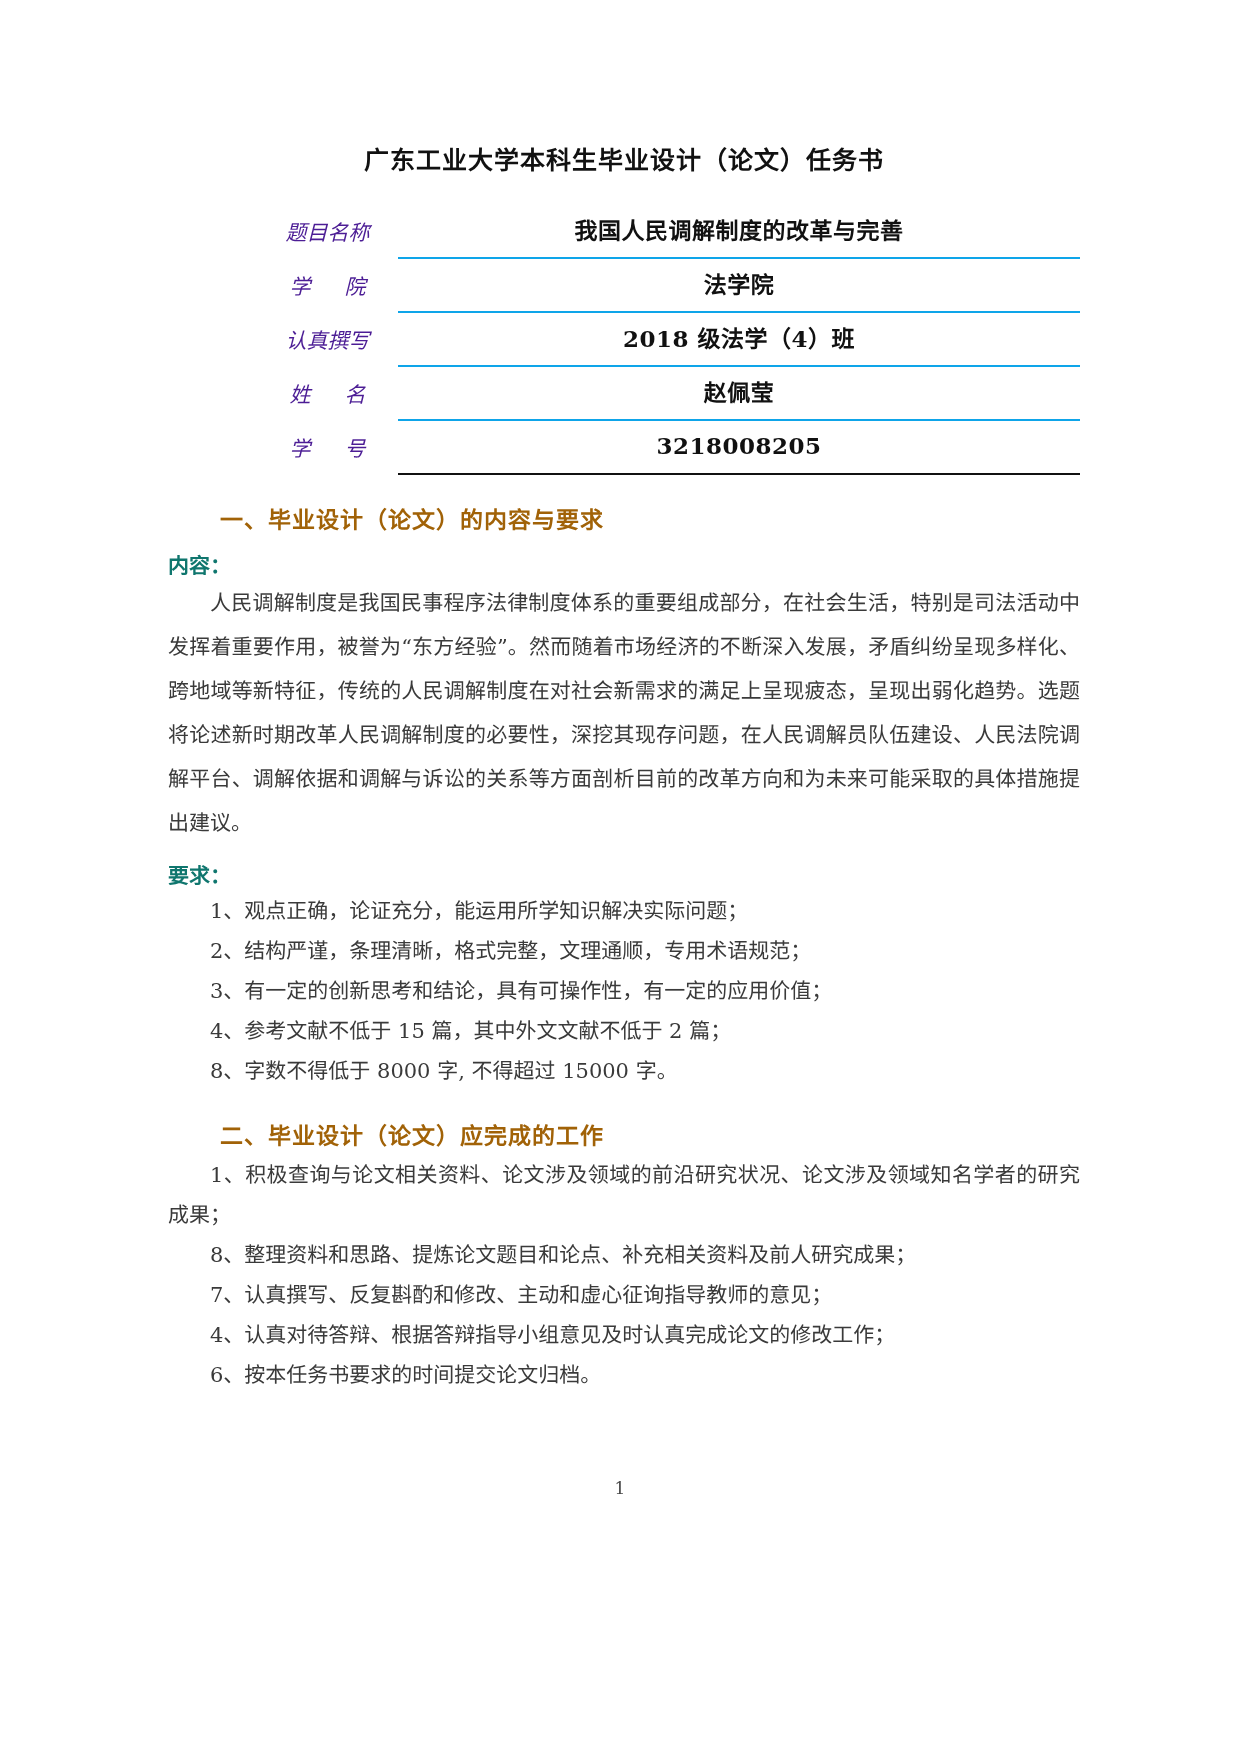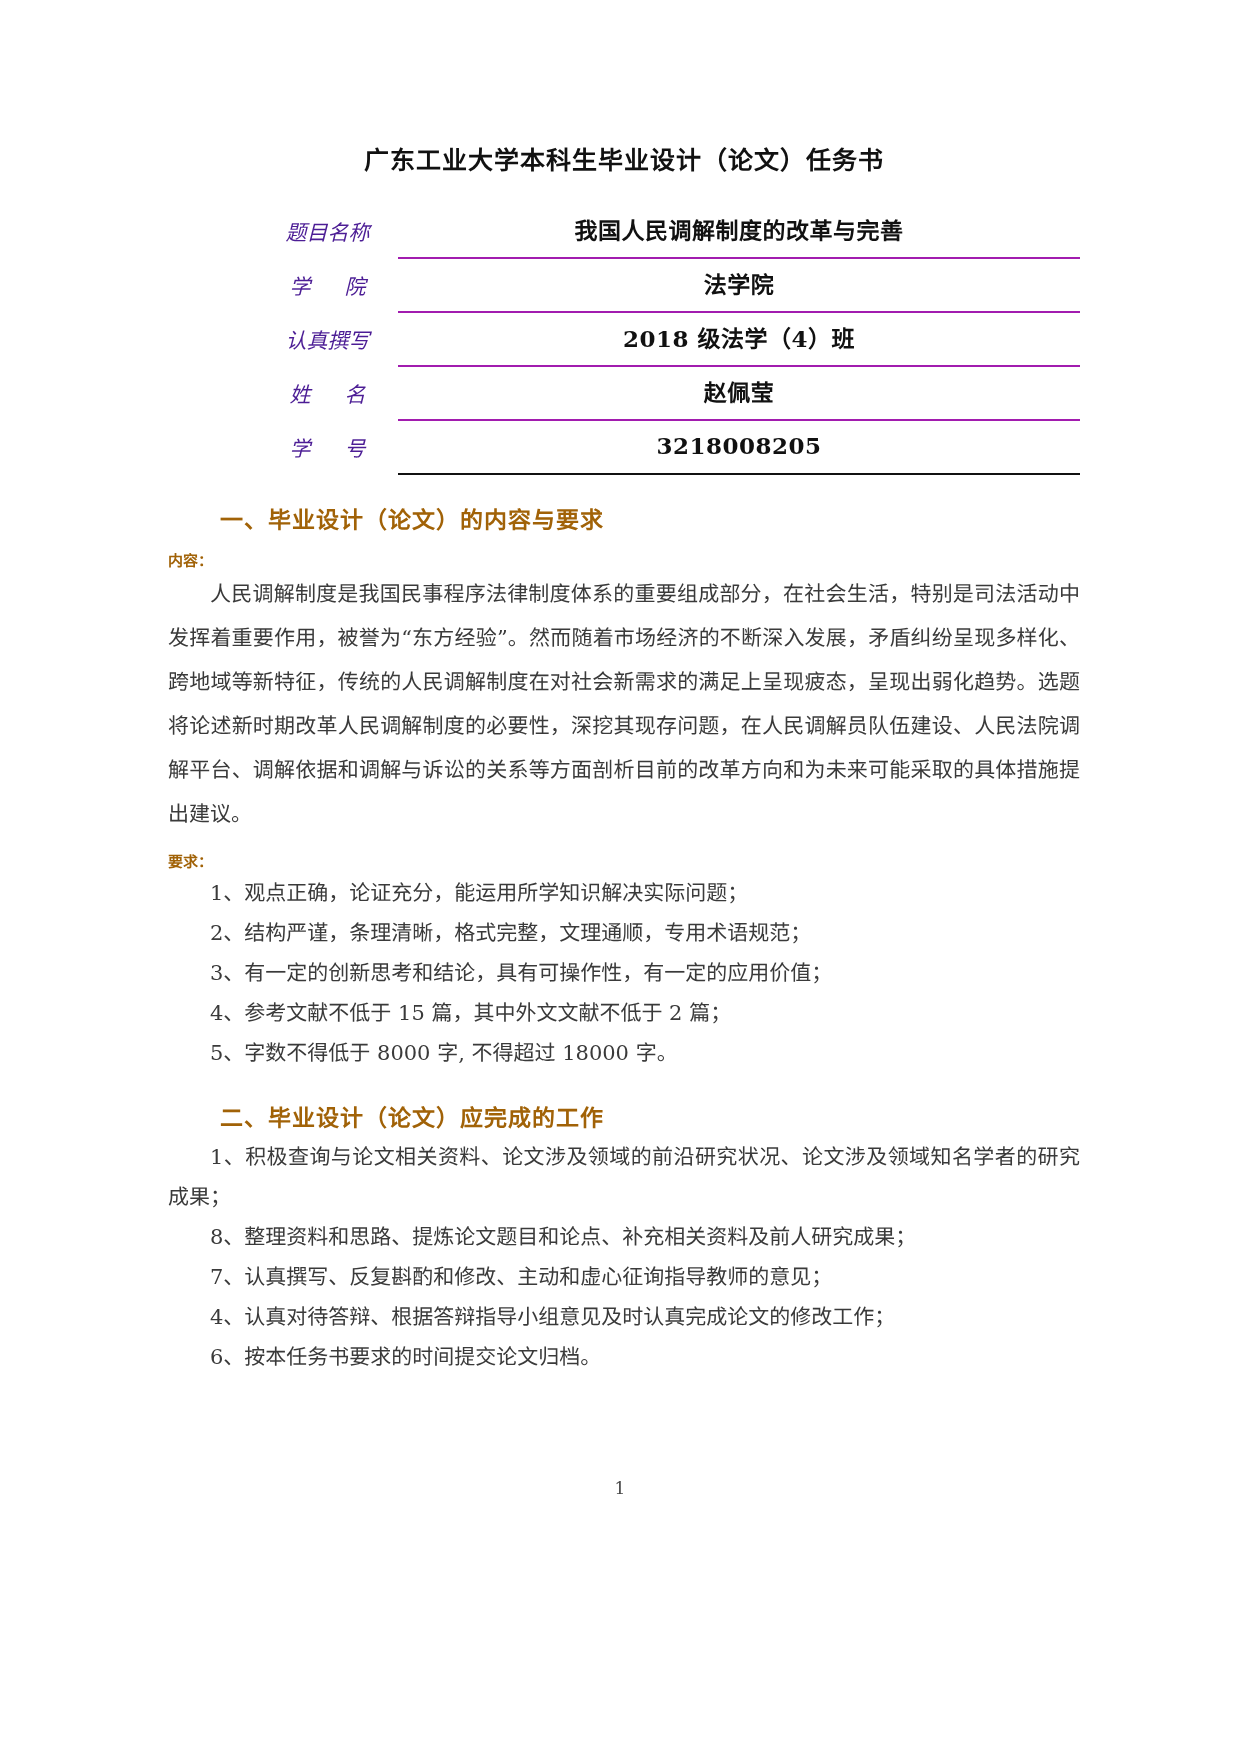--- a/index.html
+++ b/index.html
@@ -59,44 +59,44 @@
   }
   .form-label .sp {
     display: inline-block;
     width: 34px;
   }
   .form-value {
     text-align: center;
     font-size: 23px;
     font-weight: bold;
     vertical-align: middle;
-    border-bottom: 2px solid #a21caf;
+    border-bottom: 2px solid #0ea5e9;
     padding: 0 6px 4px 6px;
     color: #111;
     letter-spacing: 0.5px;
   }
   .form-table tr:last-child .form-value {
     border-bottom: 2px solid #111;
   }
 
   
   .section-heading {
     font-size: 23px;
     font-weight: bold;
     margin: 26px 0 4px 0;
     padding-left: 52px;
     letter-spacing: 1px;
     color: #a16207;
   }
   .sub-heading {
-    font-size: 15px;
+    font-size: 21px;
     font-weight: bold;
     margin: 14px 0 2px 0;
     padding-left: 0;
-    color: #a16207;
+    color: #0f766e;
   }
 
   
   .body-par {
     font-size: 21px;
     line-height: 44px;
     text-align: justify;
     text-justify: inter-ideograph;
     text-indent: 2em;
     margin: 0;
@@ -172,21 +172,21 @@
 
     <p class="body-par">人民调解制度是我国民事程序法律制度体系的重要组成部分，在社会生活，特别是司法活动中发挥着重要作用，被誉为“东方经验”。然而随着市场经济的不断深入发展，矛盾纠纷呈现多样化、跨地域等新特征，传统的人民调解制度在对社会新需求的满足上呈现疲态，呈现出弱化趋势。选题将论述新时期改革人民调解制度的必要性，深挖其现存问题，在人民调解员队伍建设、人民法院调解平台、调解依据和调解与诉讼的关系等方面剖析目前的改革方向和为未来可能采取的具体措施提出建议。</p>
 
     <div class="sub-heading">要求：</div>
 
     <ul class="list-block">
       <li class="list-item">1、观点正确，论证充分，能运用所学知识解决实际问题；</li>
       <li class="list-item">2、结构严谨，条理清晰，格式完整，文理通顺，专用术语规范；</li>
       <li class="list-item">3、有一定的创新思考和结论，具有可操作性，有一定的应用价值；</li>
       <li class="list-item">4、参考文献不低于 15 篇，其中外文文献不低于 2 篇；</li>
-      <li class="list-item">5、字数不得低于 8000 字, 不得超过 18000 字。</li>
+      <li class="list-item">8、字数不得低于 8000 字, 不得超过 15000 字。</li>
     </ul>
 
     <h2 class="section-heading">二、毕业设计（论文）应完成的工作</h2>
 
     <ul class="list-block">
       <li class="list-item hang">1、积极查询与论文相关资料、论文涉及领域的前沿研究状况、论文涉及领域知名学者的研究成果；</li>
       <li class="list-item">8、整理资料和思路、提炼论文题目和论点、补充相关资料及前人研究成果；</li>
       <li class="list-item">7、认真撰写、反复斟酌和修改、主动和虚心征询指导教师的意见；</li>
       <li class="list-item">4、认真对待答辩、根据答辩指导小组意见及时认真完成论文的修改工作；</li>
       <li class="list-item">6、按本任务书要求的时间提交论文归档。</li>

